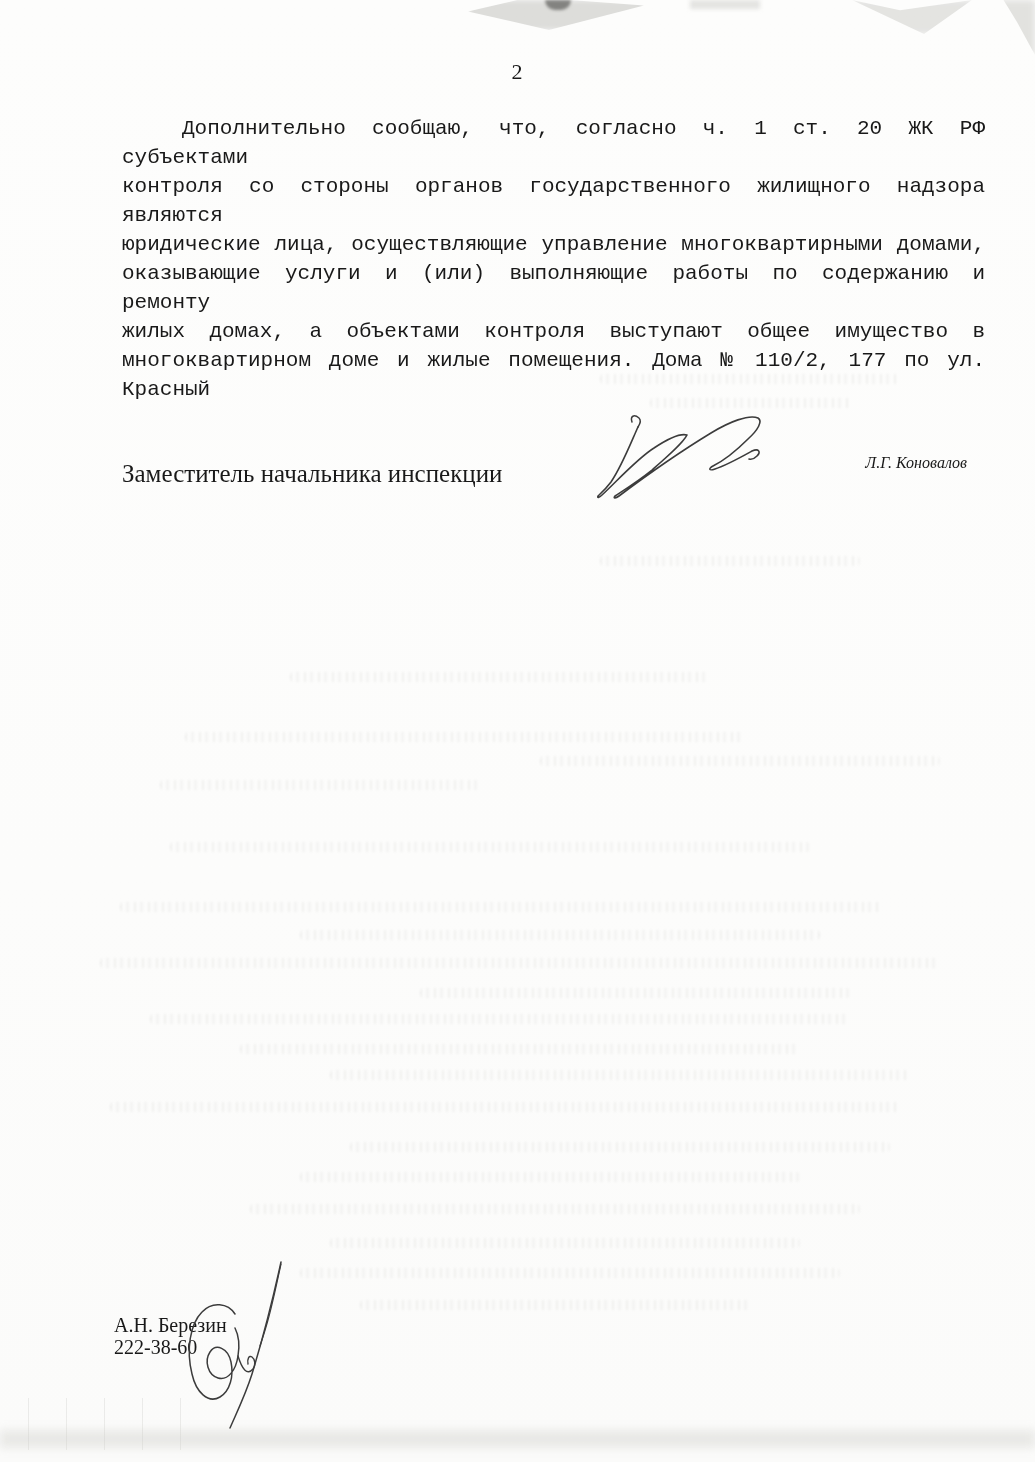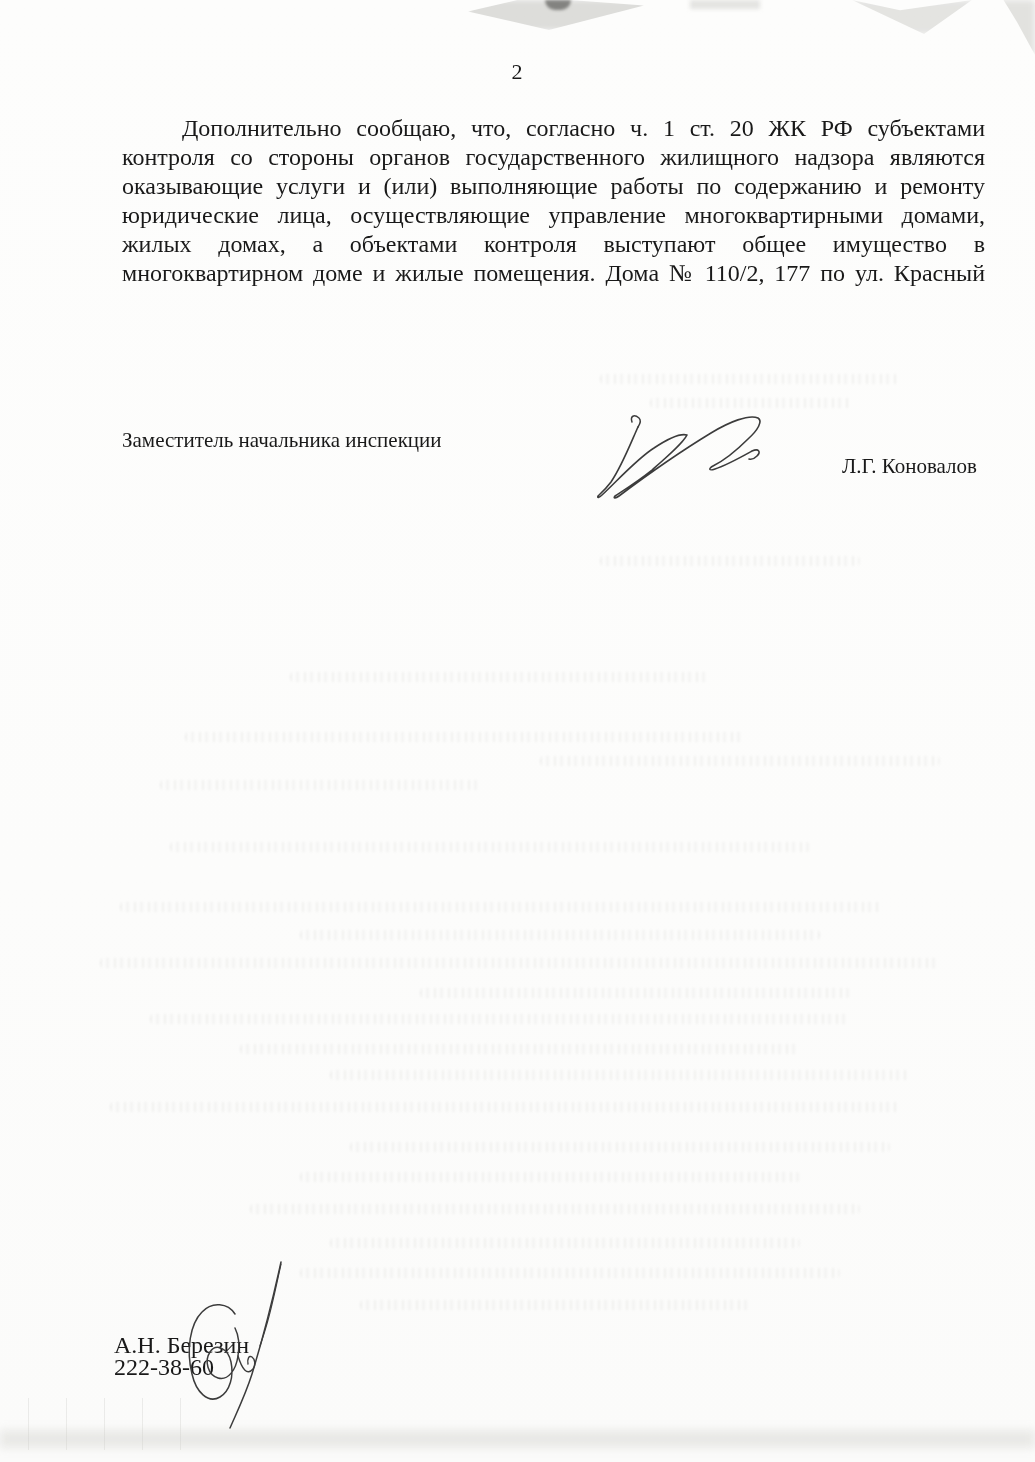--- a/index.html
+++ b/index.html
@@ -58,37 +58,38 @@
     background:repeating-linear-gradient(90deg,rgba(158,158,152,.30) 0 2px,transparent 2px 6px,rgba(170,170,164,.22) 6px 9px,transparent 9px 14px);
     filter:blur(1.2px);opacity:.45;border-radius:4px;
   }
   
   .page-number{
     position:absolute;left:0;top:59px;width:1035px;
     text-align:center;font-size:22px;letter-spacing:1px;
   }
   .paragraph{
     position:absolute;left:122px;top:114px;width:863px;
-    font-size:24px;line-height:29px;
+    font-size:21px;line-height:29px;
     word-spacing:1px;
+    font-family:Liberation Mono, monospace;
   }
   .pline{text-align:justify;text-align-last:justify;white-space:normal;}
   .pline.first{text-indent:60px;}
   .pline.last{text-align-last:left;}
   .sig-row{position:absolute;left:0;top:0;width:1035px;}
   .sig-title{
-    position:absolute;left:122px;top:428px;font-size:21px;white-space:nowrap;
+    position:absolute;left:122px;top:460px;font-size:25px;white-space:nowrap;
   }
   .sig-name{
-    position:absolute;right:58px;top:454px;font-size:21px;white-space:nowrap;
+    position:absolute;right:68px;top:454px;font-size:16px;white-space:nowrap;font-style:italic;
   }
   .sig-svg{position:absolute;left:586px;top:404px;}
   .footer-block{
     position:absolute;left:114px;top:1314px;
-    font-size:24px;line-height:22px;white-space:nowrap;margin-top:20px;
+    font-size:20px;line-height:22px;white-space:nowrap;
   }
   .paraph-svg{position:absolute;left:178px;top:1256px;}
   svg path{fill:none;stroke:#3c3c3c;stroke-linecap:round;stroke-linejoin:round;}
 </style>
 </head>
 <body>
 
 <div class="page">
 
   <div class="artifact a-top-center"></div>
@@ -120,22 +121,22 @@
   <div class="bleed" style="left:250px;top:1204px;width:610px"></div>
   <div class="bleed" style="left:330px;top:1238px;width:470px"></div>
   <div class="bleed" style="left:300px;top:1268px;width:540px"></div>
   <div class="bleed" style="left:360px;top:1300px;width:390px"></div>
 
   <div class="page-number">2</div>
 
   <div class="paragraph">
     <div class="pline first">Дополнительно сообщаю, что, согласно ч. 1 ст. 20 ЖК РФ субъектами</div>
     <div class="pline">контроля со стороны органов государственного жилищного надзора являются</div>
+    <div class="pline">юридические лица, осуществляющие управление многоквартирными домами,</div>
     <div class="pline">оказывающие услуги и (или) выполняющие работы по содержанию и ремонту</div>
-    <div class="pline">юридические лица, осуществляющие управление многоквартирными домами,</div>
     <div class="pline">жилых домах, а объектами контроля выступают общее имущество в</div>
     <div class="pline">многоквартирном доме и жилые помещения. Дома № 110/2, 177 по ул. Красный</div>
   </div>
 
   <div class="sig-row">
     <span class="sig-title">Заместитель начальника инспекции</span>
 
     <svg class="sig-svg" width="200" height="110" viewBox="0 0 200 110">
       <path d="M46,18 C44,12 48,10 53,14 C55,16 54,20 52,23" stroke-width="1.5"></path>
       <path d="M52,23 C46,36 36,62 25,78 C19,86 13,91 12,92 C11,94 13,94 16,91

